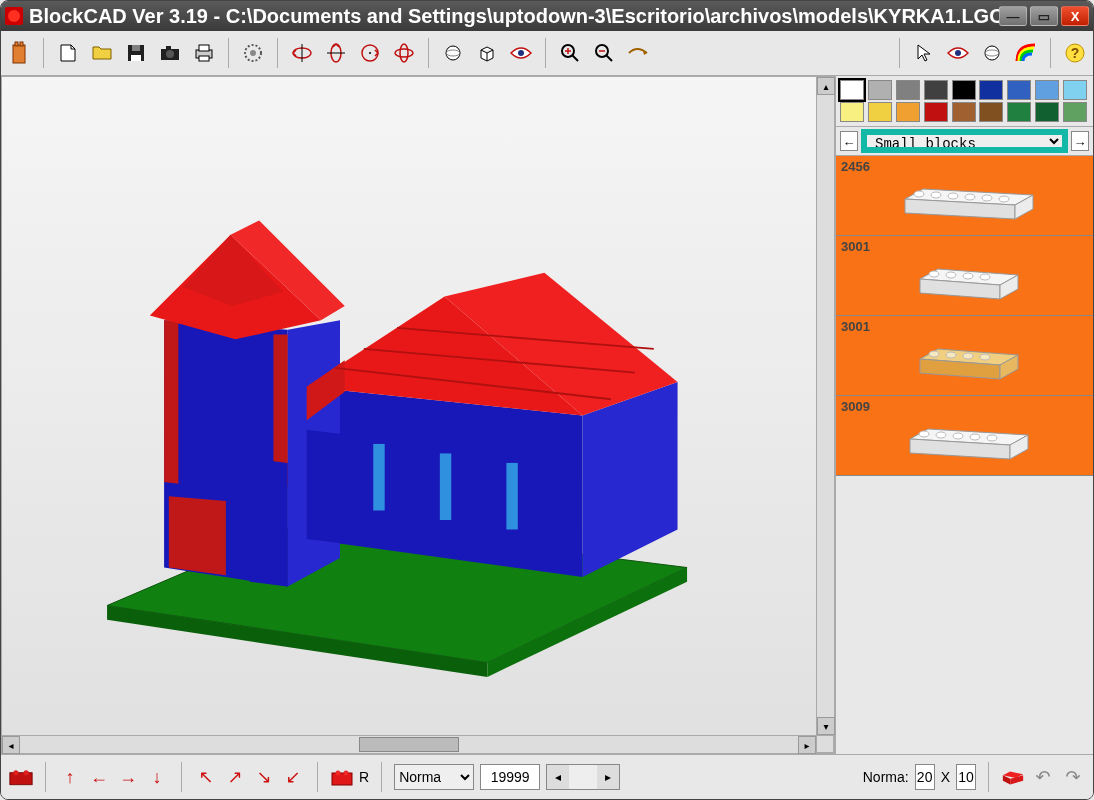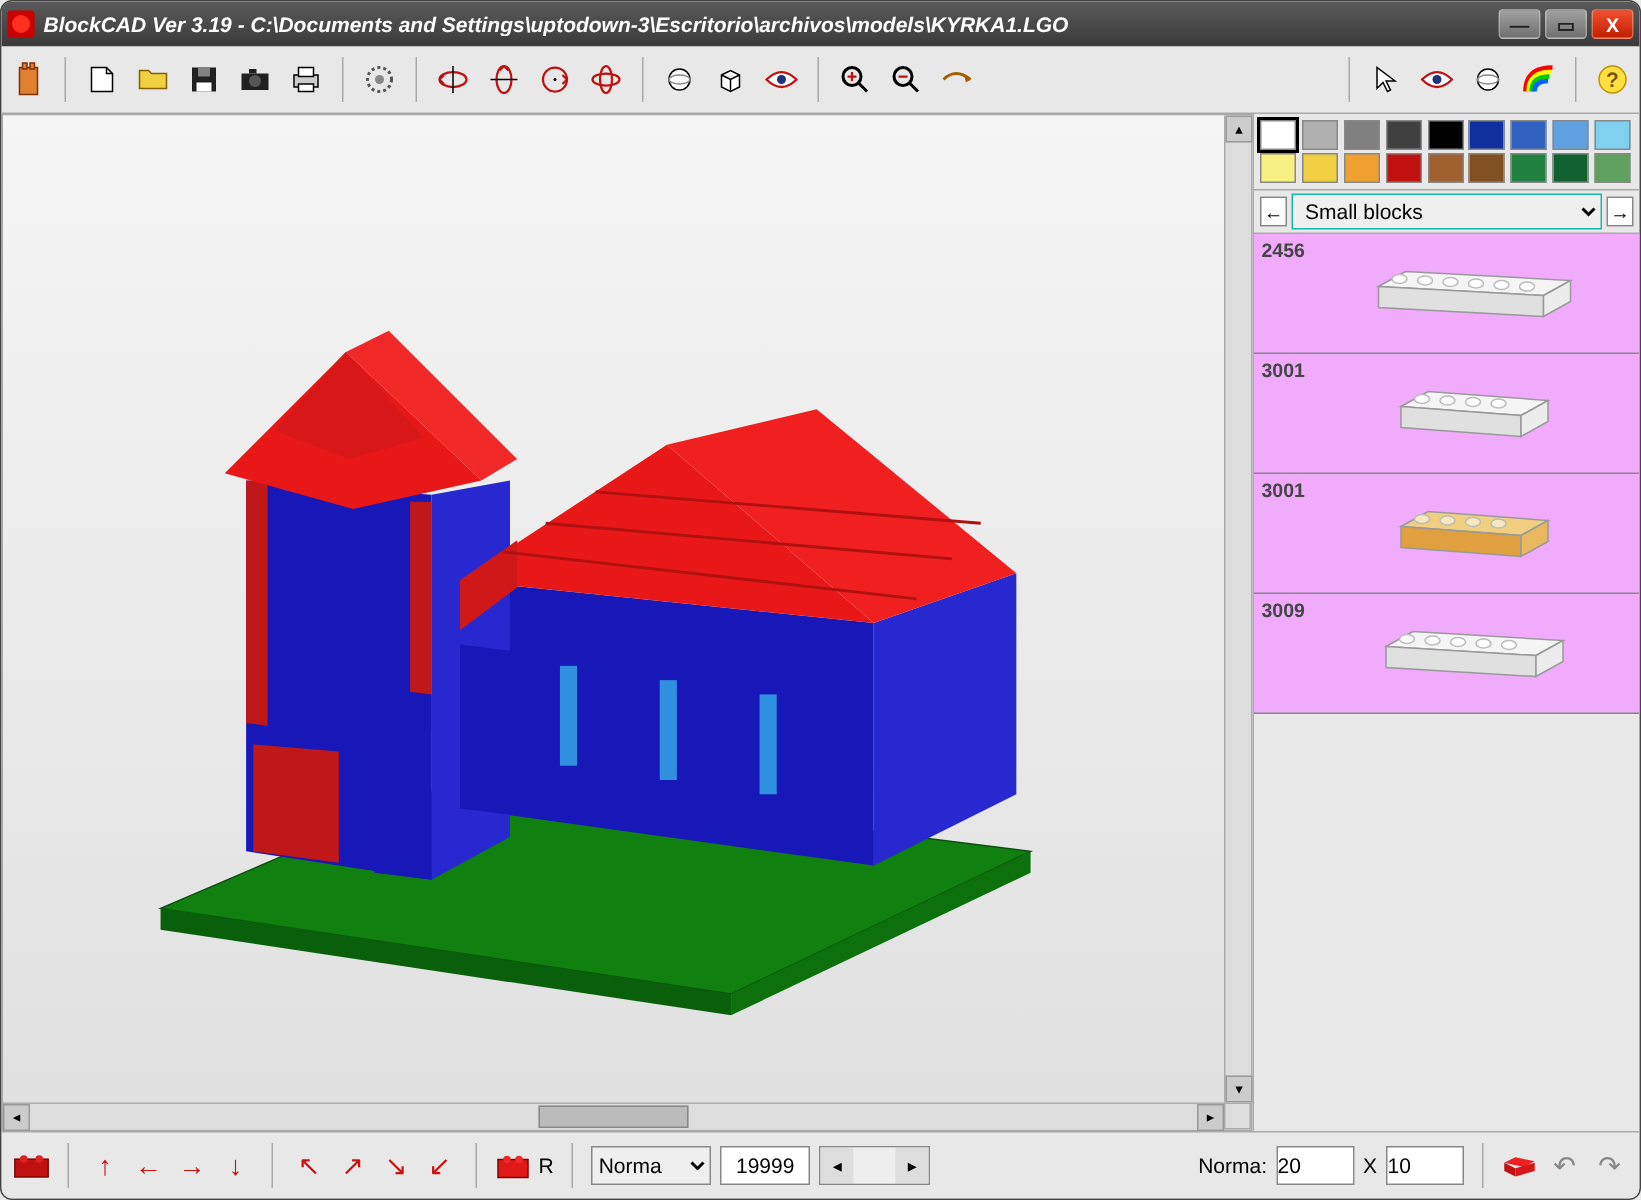--- a/index.html
+++ b/index.html
@@ -33,24 +33,23 @@
   background: #cc0000;
   margin-right: 6px;
   border-radius: 2px;
   display: flex;
   align-items: center;
   justify-content: center;
 }
 .titlebar .title-text {
   flex: 1;
   font-weight: bold;
-  font-size: 14px;
+  font-size: 20px;
   white-space: nowrap;
   overflow: hidden;
-  font-style: italic;
 }
 .win-btns { display: flex; gap: 3px; }
 .win-btn {
   width: 28px; height: 20px;
   border-radius: 3px;
   display: flex;
   align-items: center;
   justify-content: center;
   font-weight: bold;
   font-size: 13px;
@@ -176,35 +175,35 @@
   cursor: pointer;
   display: flex;
   align-items: center;
   justify-content: center;
   font-size: 13px;
   font-weight: bold;
 }
 .category-select {
   flex: 1;
   height: 24px;
-  border: 1px solid #14b8a6;
-  font-family: Liberation Sans, sans-serif;
+  border: 6px solid #14b8a6;
+  font-family: Liberation Mono, monospace;
   font-size: 14px;
   padding: 0 4px;
 }
 .block-list {
   flex: 1;
   overflow-y: scroll;
   background: #e8e8e8;
 }
 .block-item {
   border-bottom: 1px solid #888;
-  background: #f0abfc;
-  display: flex;
-  flex-direction: row;
+  background: #f97316;
+  display: flex;
+  flex-direction: column;
   padding: 3px 5px;
   height: 80px;
   position: relative;
   cursor: pointer;
 }
 .block-item .block-id {
   font-size: 13px;
   color: #444;
   font-weight: bold;
 }
@@ -243,24 +242,24 @@
 }
 .num-field {
   width: 60px;
   height: 26px;
   border: 1px solid #888;
   text-align: center;
   font-family: inherit;
   font-size: 14px;
 }
 .num-small {
-  width: 52px;
+  width: 20px;
   height: 26px;
   border: 1px solid #888;
-  text-align: left;
+  text-align: center;
   font-family: inherit;
   font-size: 14px;
 }
 .spinner {
   display: flex;
   border: 1px solid #888;
   height: 26px;
 }
 .spin-btn {
   width: 22px;

